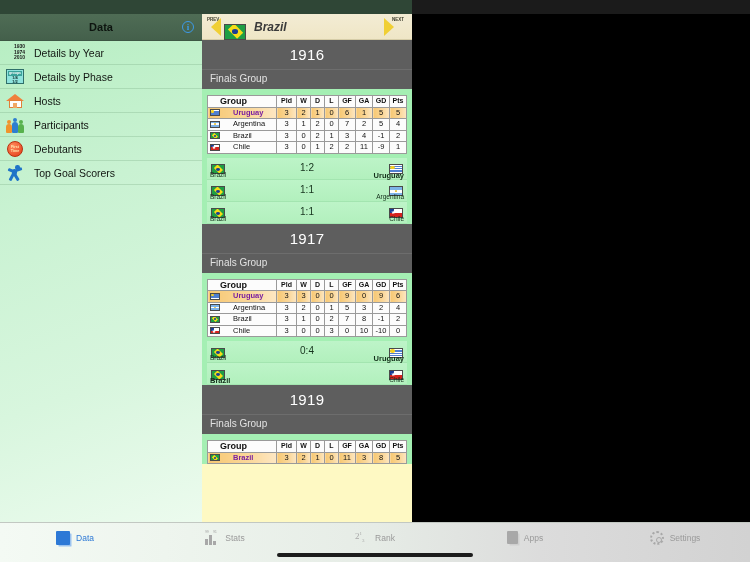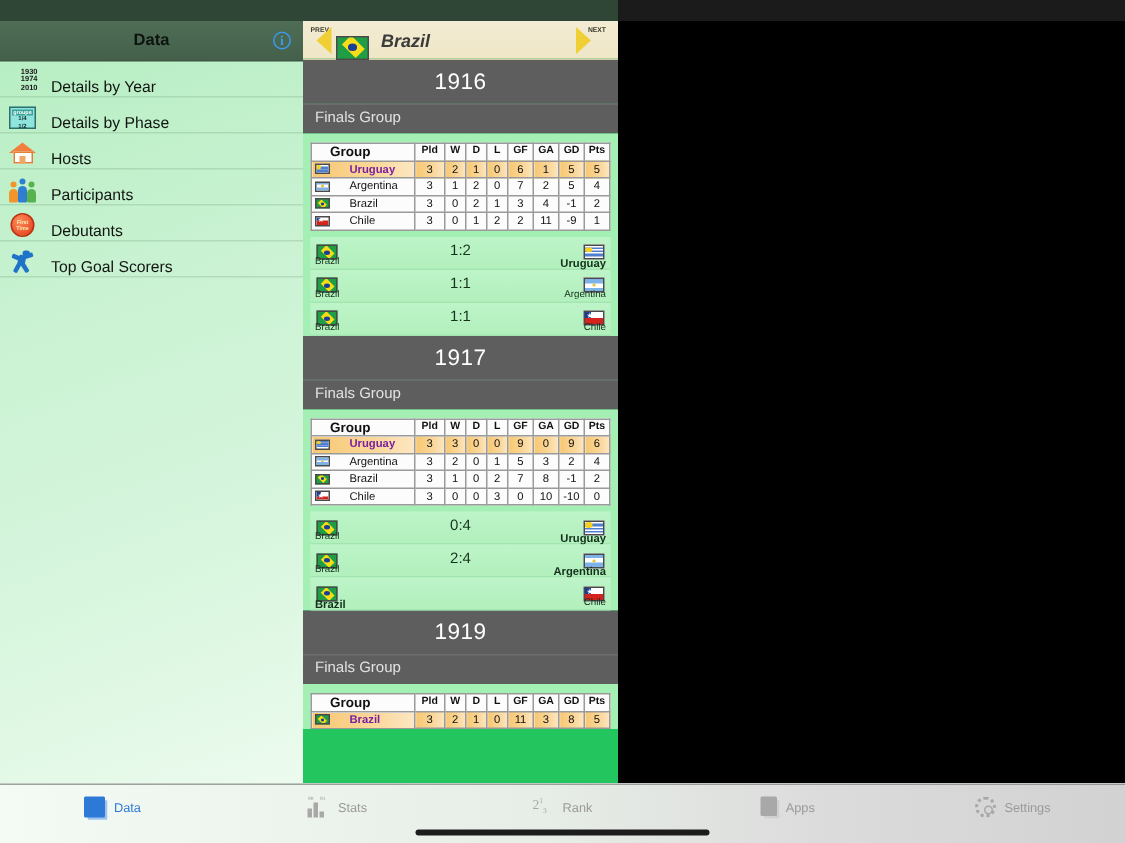--- a/index.html
+++ b/index.html
@@ -43,21 +43,21 @@
   }
   .master-title { color:#0d140f; font-size:11px; font-weight:bold; }
   .info-btn {
     position:absolute; right:8px; top:50%; transform:translateY(-50%);
     width:12px; height:12px; border-radius:50%; border:1.2px solid #3c9ae8;
     color:#3c9ae8; font-size:9px; font-weight:bold; font-family:"Liberation Serif",serif;
     display:flex; align-items:center; justify-content:center; line-height:1;
   }
   .menu-list { width:202px; }
   .menu-item {
-    height:24px; display:flex; align-items:flex-end; gap:9px; padding-left:5px;
+    height:24px; display:flex; align-items:center; gap:9px; padding-left:5px;
     border-bottom:1px solid rgba(120,170,130,.30);
     font-size:10.5px; color:#121612;
     position:relative;
   }
   .menu-item.selected { background:rgba(198,198,210,.82); }
   .menu-item.selected::after{
     content:""; position:absolute; right:0; top:0; bottom:0; width:2px; background:#7d7d8c;
   }
   .mi-label { flex:1; }
   .mi-icon { width:20px; height:20px; flex:0 0 20px; display:flex; align-items:center; justify-content:center; }
@@ -89,21 +89,21 @@
   .ic-runner .torso{ position:absolute; left:6px; top:5px; width:5px; height:7px; background:#1f74c8; transform:rotate(12deg); border-radius:2px; }
   .ic-runner .head{ position:absolute; left:9px; top:1.5px; width:4.5px; height:4.5px; border-radius:50%; background:#1f74c8; }
   .ic-runner .leg1{ position:absolute; left:4px; top:10px; width:3px; height:7px; background:#1f74c8; transform:rotate(28deg); border-radius:1px; }
   .ic-runner .leg2{ position:absolute; left:9px; top:10px; width:3px; height:6.5px; background:#1f74c8; transform:rotate(-32deg); border-radius:1px; }
   .ic-runner .arm1{ position:absolute; left:2px; top:5px; width:6px; height:2.5px; background:#1f74c8; transform:rotate(22deg); border-radius:1px; }
   .ic-runner .arm2{ position:absolute; left:10px; top:4px; width:6px; height:2.5px; background:#1f74c8; transform:rotate(-18deg); border-radius:1px; }
 
   
   .detail {
     position:absolute; left:202px; top:14px; width:210px; height:508px;
-    background:#22c55e; overflow:hidden;
+    background:#fef9c3; overflow:hidden;
   }
   .detail-nav {
     height:26px; background:linear-gradient(180deg,#f3ecd4 0%,#efe6c6 100%);
     display:flex; align-items:center; position:relative;
     border-bottom:1px solid #d6cda8;
   }
   .arrow-left {
     position:absolute; left:9px; top:4px; width:0; height:0;
     border-top:9px solid transparent; border-bottom:9px solid transparent; border-right:10px solid #f0cf34;
   }
@@ -519,27 +519,20 @@
               </tbody>
             </table>
             <div class="matches">
               <div class="match-row bold-away">
                 <span class="home-flag"><span class="flag f-m flag-brazil"><span class="d"></span><span class="c"></span></span></span>
                 <span class="home-name">Brazil</span>
                 <span class="score">0:4</span>
                 <span class="away-flag"><span class="flag f-m flag-uruguay"><span class="s s1"></span><span class="s s2"></span><span class="s s3"></span><span class="s s4"></span><span class="sun"></span></span></span>
                 <span class="away-name">Uruguay</span>
               </div>
-              <div class="match-row bold-away">
-                <span class="home-flag"><span class="flag f-m flag-brazil"><span class="d"></span><span class="c"></span></span></span>
-                <span class="home-name">Brazil</span>
-                <span class="score">2:4</span>
-                <span class="away-flag"><span class="flag f-m flag-argentina"><span class="b b1"></span><span class="b b2"></span><span class="sun"></span></span></span>
-                <span class="away-name">Argentina</span>
-              </div>
               <div class="match-row bold-home">
                 <span class="home-flag"><span class="flag f-m flag-brazil"><span class="d"></span><span class="c"></span></span></span>
                 <span class="home-name">Brazil</span>
                 <span class="away-flag"><span class="flag f-m flag-chile"><span class="red"></span><span class="blue"></span><span class="star">★</span></span></span>
                 <span class="away-name">Chile</span>
               </div>
             </div>
           </div>
         </div>
         <div>

